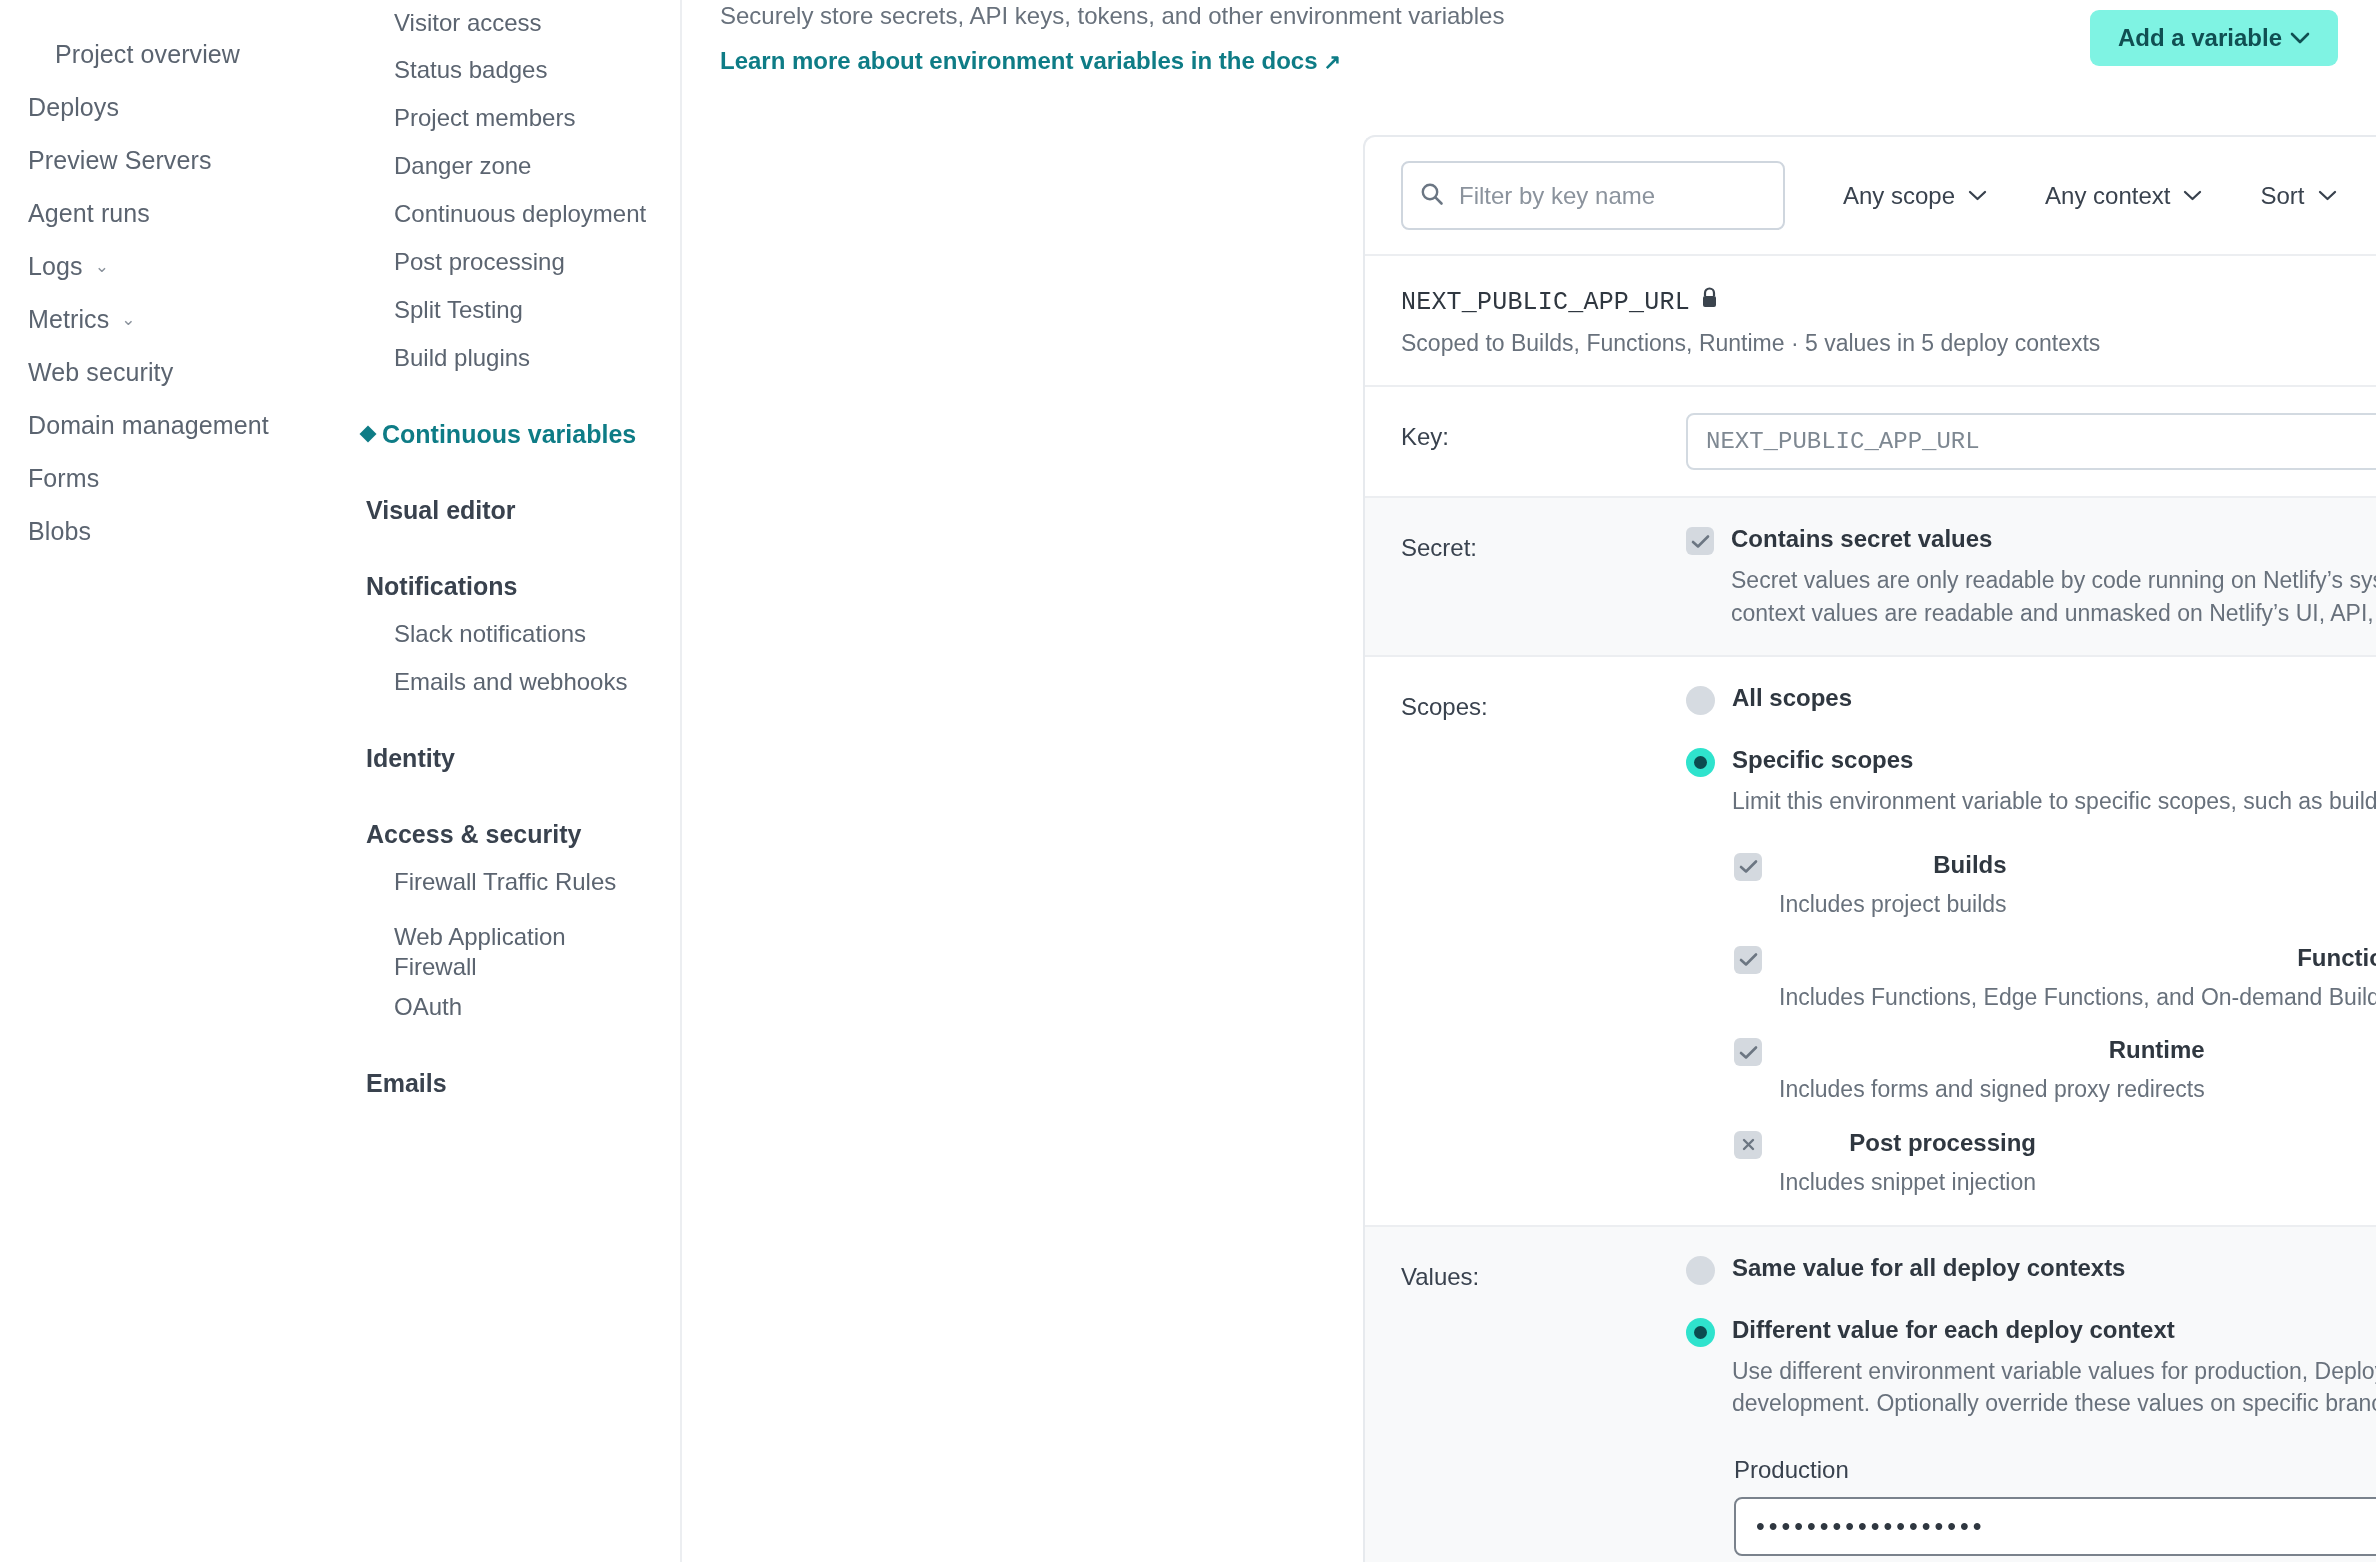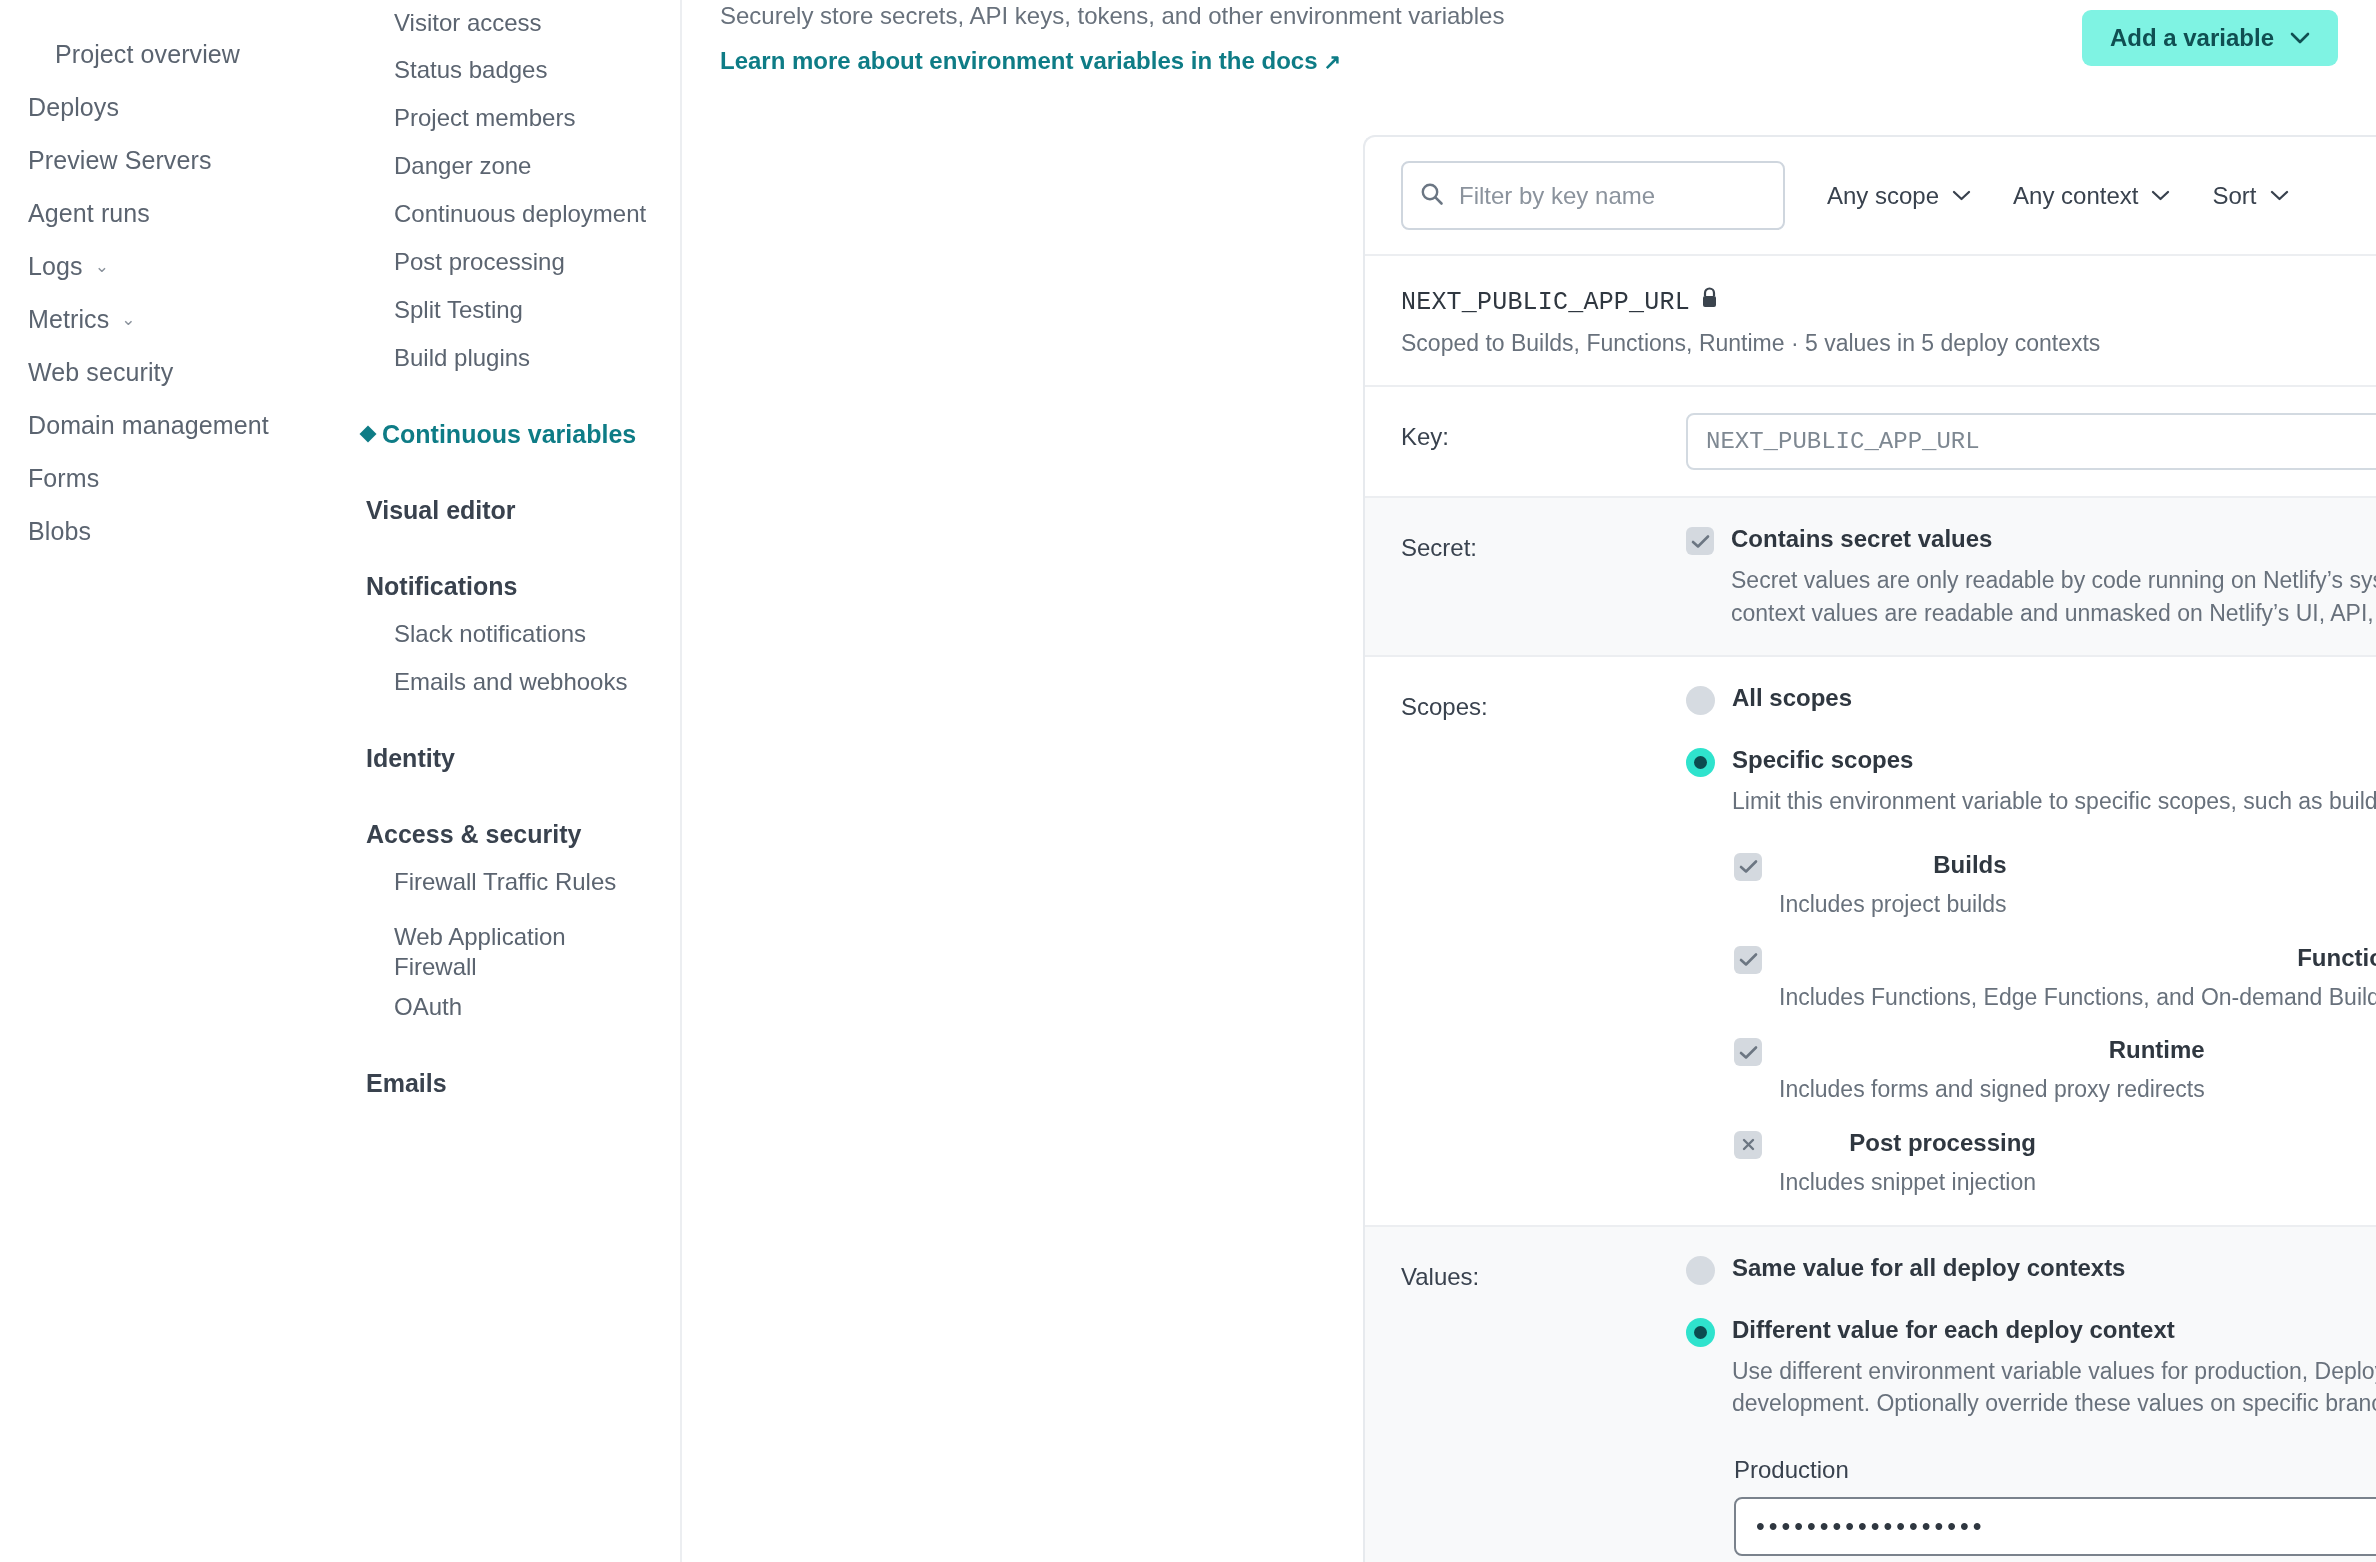--- a/index.html
+++ b/index.html
@@ -147,21 +147,21 @@
     color: #104f52;
     border: none;
     border-radius: 9px;
     height: 56px;
     padding: 0 28px;
     font-size: 24px;
     font-weight: bold;
     font-family: "Liberation Sans", sans-serif;
     display: flex;
     align-items: center;
-    gap: 16px;
+    gap: 8px;
     cursor: pointer;
   }
   .add-btn .caret { font-size: 19px; }
 
   
   .card {
     position: absolute;
     left: 681px; top: 135px;
     width: 1695px;
     border: 2px solid #e7eaee;
@@ -196,21 +196,21 @@
     font-size: 24px;
     color: #39424e;
     font-family: "Liberation Sans", sans-serif;
     width: 100%;
     background: transparent;
   }
   .search-box input::placeholder { color: #8b939d; }
   .tb-select {
     font-size: 24px;
     color: #39424e;
-    margin-left: 42px;
+    margin-left: 58px;
     display: flex;
     align-items: center;
     gap: 13px;
     cursor: pointer;
     white-space: nowrap;
   }
   .tb-select .caret { font-size: 18px; color: #39424e; }
 
   
   .var-head {

